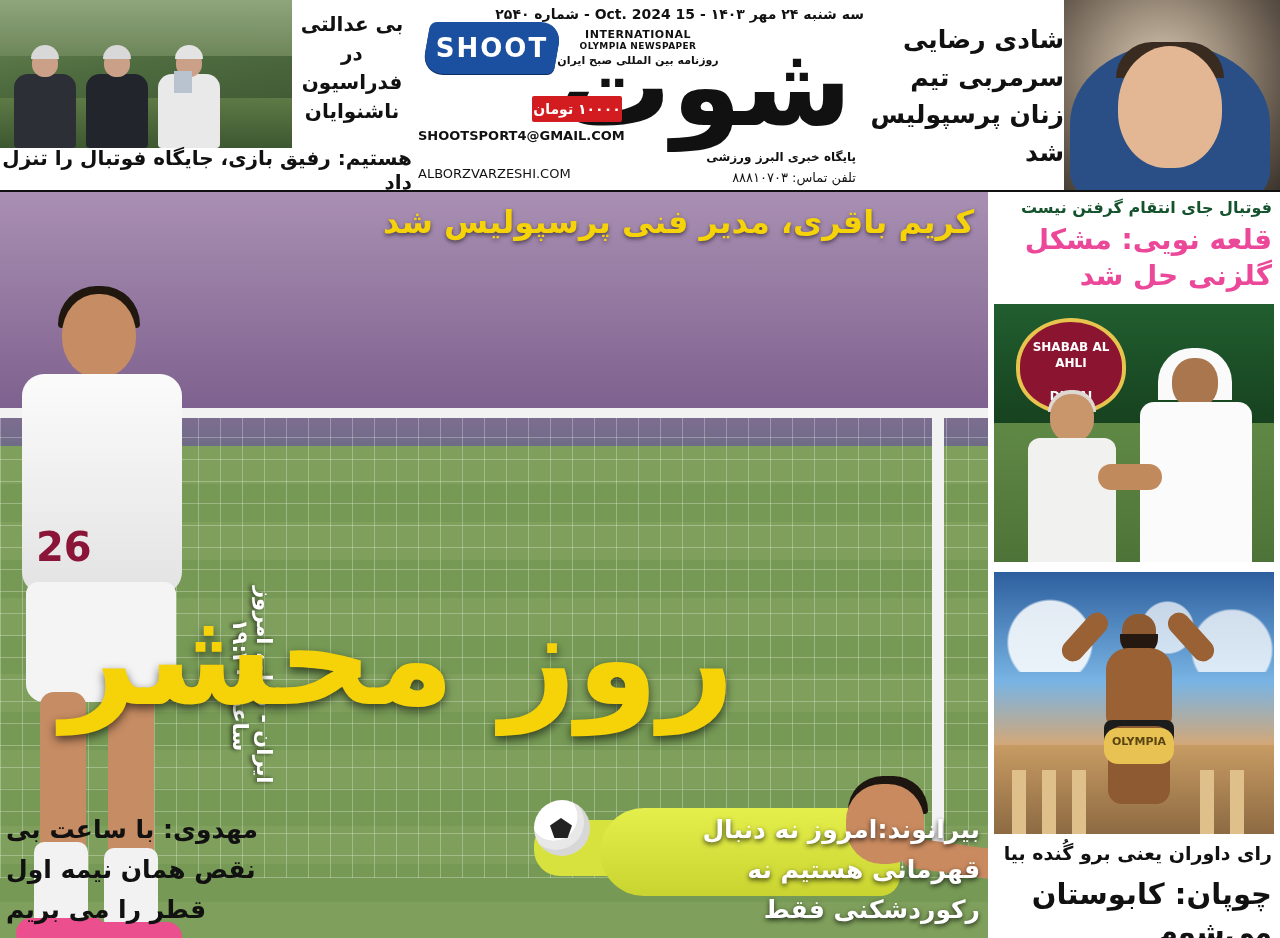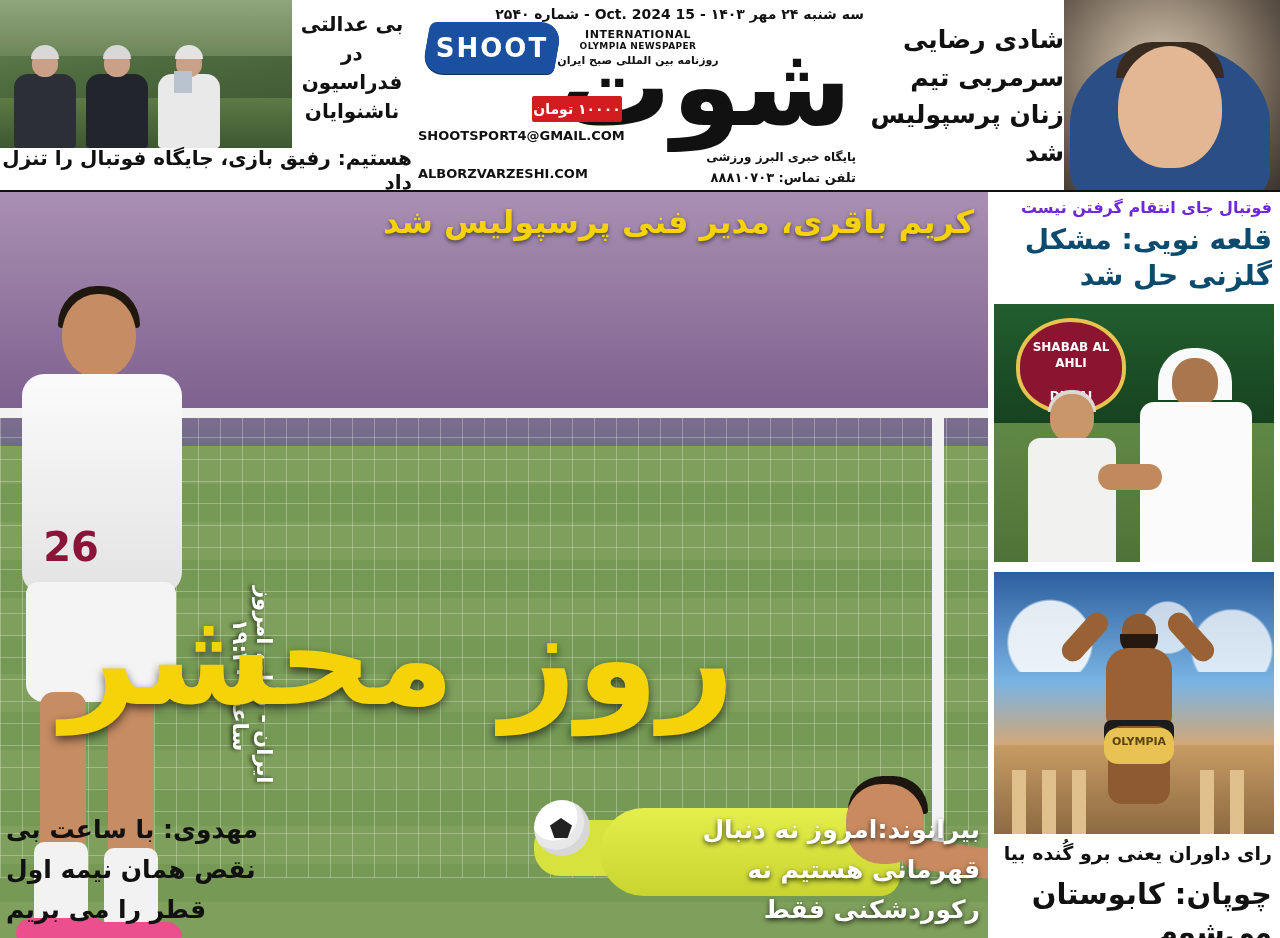--- a/index.html
+++ b/index.html
@@ -77,23 +77,23 @@
     font-size:26px; text-align:center; line-height:52px; letter-spacing:2px;
     font-family:"DejaVu Sans","Liberation Sans",sans-serif;
   }
   .price-tag {
     position:absolute; left:120px; top:96px; width:90px; height:26px;
     background:#d21c20; color:#fff; font-weight:bold; font-size:14px;
     display:flex; align-items:center; justify-content:center; direction:rtl;
     border-radius:2px;
   }
   .mh-email { position:absolute; left:6px; top:128px; width:250px; font-size:13px; font-weight:bold; color:#111; text-align:left; }
-  .mh-site { position:absolute; left:6px; top:166px; width:250px; font-size:13px; font-weight:bold; color:#111; text-align:left; }
+  .mh-site { position:absolute; left:6px; top:166px; width:250px; font-size:13px; font-weight:normal; color:#111; text-align:left; }
   .mh-portal { position:absolute; right:8px; top:150px; font-size:12px; font-weight:bold; color:#111; direction:rtl; }
-  .mh-phone { position:absolute; right:8px; top:170px; font-size:13px; font-weight:bold; color:#111; direction:rtl; }
+  .mh-phone { position:absolute; right:8px; top:170px; font-size:13px; font-weight:normal; color:#111; direction:rtl; }
 
   
   .mh-right {
     position:absolute; left:864px; top:0; width:416px; height:192px;
     background:#ffffff; overflow:hidden;
   }
   .mh-right .photo {
     position:absolute; right:0; top:0; width:216px; height:192px;
     background: radial-gradient(circle at 45% 38%, #d8c9b4 0%, #9e8f7d 38%, #5d5247 75%, #3a332c 100%);
     overflow:hidden;
@@ -177,21 +177,21 @@
   .pl-white .head { position:absolute; left:62px; top:12px; width:74px; height:84px; background:#c68c63; border-radius:48%; }
   .pl-white .hair { position:absolute; left:58px; top:4px; width:82px; height:42px; background:#20170f; border-radius:42px 42px 4px 4px; }
   .pl-white .torso { position:absolute; left:22px; top:92px; width:160px; height:220px; background:linear-gradient(180deg,#fbfbfb,#e3e3e3); border-radius:22px; }
   .pl-white .shorts { position:absolute; left:26px; top:300px; width:150px; height:120px; background:#f4f4f4; border-radius:12px 12px 18px 18px; }
   .pl-white .legL { position:absolute; left:40px; top:410px; width:46px; height:190px; background:#c68c63; border-radius:14px; }
   .pl-white .legR { position:absolute; left:108px; top:410px; width:46px; height:200px; background:#c68c63; border-radius:14px; }
   .pl-white .sockL { position:absolute; left:34px; top:560px; width:54px; height:86px; background:#f2f2f2; border-radius:10px; }
   .pl-white .sockR { position:absolute; left:104px; top:566px; width:54px; height:82px; background:#f2f2f2; border-radius:10px; }
   .pl-white .bootL { position:absolute; left:16px; top:636px; width:86px; height:30px; background:#ec4f8e; border-radius:16px 6px 6px 16px; }
   .pl-white .bootR { position:absolute; left:96px; top:640px; width:86px; height:30px; background:#ec4f8e; border-radius:6px 16px 16px 6px; }
-  .pl-white .num { position:absolute; left:14px; top:150px; width:70px; text-align:center; color:#8a1538; font-size:40px; font-weight:bold; }
+  .pl-white .num { position:absolute; left:14px; top:150px; width:70px; text-align:left; color:#8a1538; font-size:40px; font-weight:bold; }
 
   .keeper { position:absolute; left:600px; top:556px; width:400px; height:180px; }
   .keeper .body { position:absolute; left:0; top:60px; width:300px; height:88px; background:linear-gradient(180deg,#e4ef4c,#c9d431); border-radius:44px 20px 20px 44px; }
   .keeper .head { position:absolute; left:246px; top:36px; width:78px; height:80px; background:#c98a5f; border-radius:46%; }
   .keeper .hair { position:absolute; left:248px; top:28px; width:80px; height:38px; background:#1d1610; border-radius:40px 40px 4px 4px; }
   .keeper .arm { position:absolute; left:300px; top:96px; width:110px; height:30px; background:#c98a5f; border-radius:15px; transform:rotate(8deg); }
   .keeper .legs { position:absolute; left:-66px; top:72px; width:110px; height:56px; background:#d8e23e; border-radius:26px; }
   .ball { position:absolute; left:534px; top:608px; width:56px; height:56px; border-radius:50%;
     background: radial-gradient(circle at 35% 30%, #ffffff 0 44%, #e8e8e8 45% 100%);
     box-shadow: inset -6px -6px 0 rgba(0,0,0,.07);
@@ -227,25 +227,25 @@
   .main-bottomleft {
     position:absolute; left:6px; bottom:8px; width:260px;
     text-align:left; direction:rtl; color:#111;
     font-size:25px; font-weight:bold; line-height:1.6;
   }
 
   
   .rcol { position:absolute; left:988px; top:192px; width:292px; height:746px; background:#fff; }
   .rc-kicker {
     position:absolute; right:8px; top:6px; width:276px; text-align:right;
-    direction:rtl; font-size:16px; font-weight:bold; color:#6d28d9;
+    direction:rtl; font-size:16px; font-weight:bold; color:#14532d;
   }
   .rc-head {
     position:absolute; right:8px; top:30px; width:276px; text-align:right;
-    direction:rtl; font-size:28px; font-weight:bold; color:#0c4a6e; line-height:1.3;
+    direction:rtl; font-size:28px; font-weight:bold; color:#ec4899; line-height:1.3;
   }
   .rc-img1 {
     position:absolute; left:6px; top:112px; width:280px; height:258px; overflow:hidden;
     background:linear-gradient(180deg,#6f9a50,#4e7338);
   }
   .rc-img1 .board { position:absolute; left:0; top:0; width:100%; height:46%; background:linear-gradient(180deg,#215e2f,#17421f); }
   .rc-img1 .crest { position:absolute; left:22px; top:14px; width:110px; height:96px; border-radius:50% 50% 46% 46%; background:#8b1430; border:4px solid #e7c44d; }
   .rc-img1 .crest span { display:block; margin-top:18px; text-align:center; color:#fff; font-size:12px; font-weight:bold; line-height:1.3; }
   .rc-img1 .manL { position:absolute; left:28px; bottom:0; width:96px; height:168px; }
   .rc-img1 .manL .h { position:absolute; left:28px; top:0; width:44px; height:48px; border-radius:46%; background:#c9966c; }

